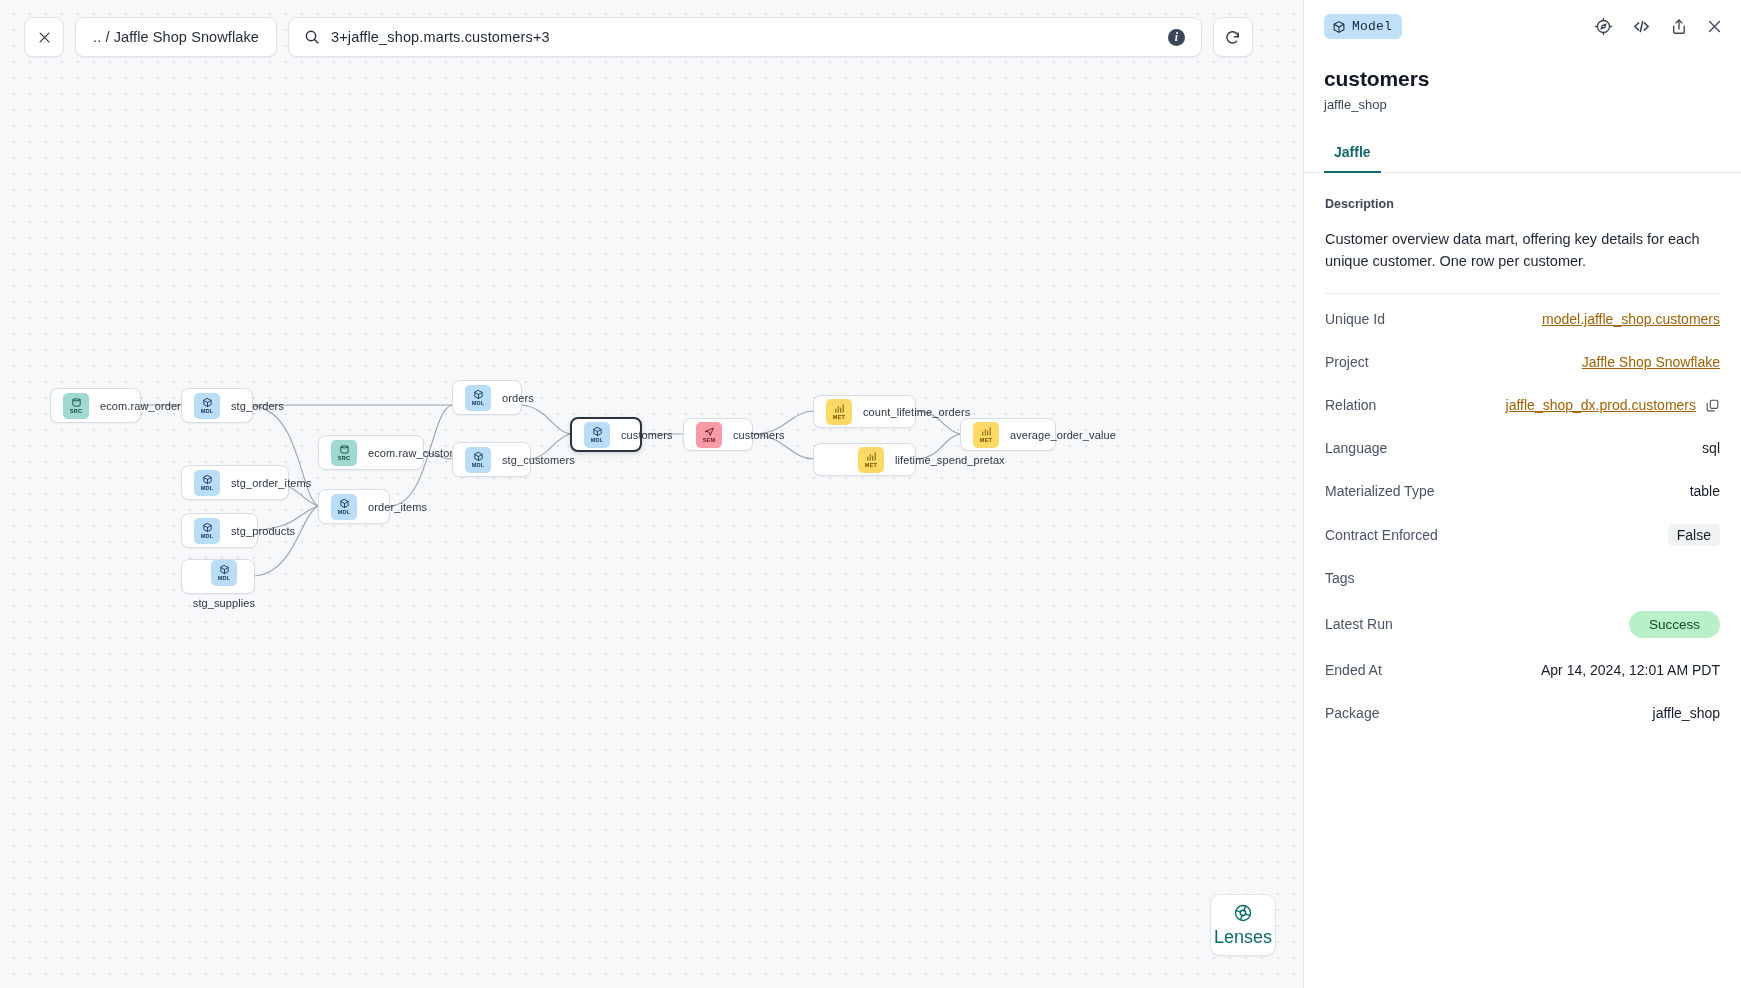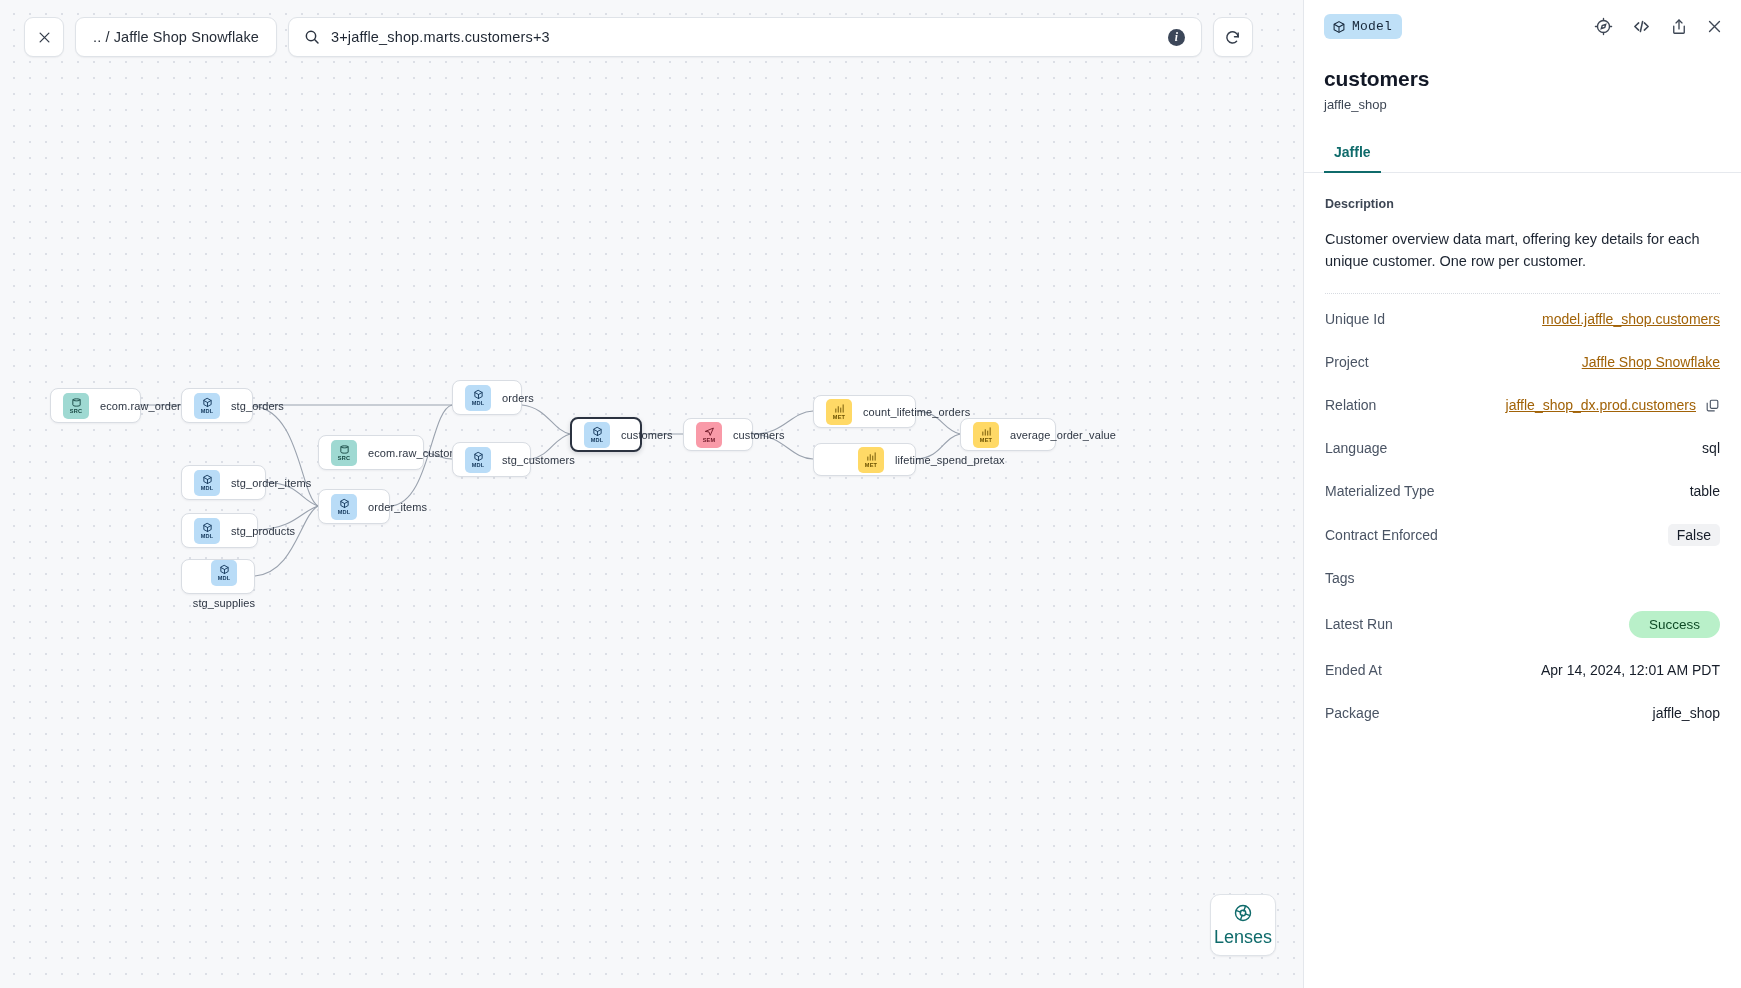--- a/index.html
+++ b/index.html
@@ -229,21 +229,21 @@
           <div class="node" style="left: 181px; top: 388px; width: 72px; height: 35px;">
             <span class="node-badge badge-mdl">
               <svg class="bsvg" width="11" height="11" viewBox="0 0 24 24" fill="none" stroke="currentColor" stroke-width="2" stroke-linejoin="round" stroke-linecap="round">
                 <path d="M12 3.2 L20 7.6 L20 16.4 L12 20.8 L4 16.4 L4 7.6 Z"></path>
                 <path d="M4 7.6 L12 12 L20 7.6 M12 12 L12 20.8"></path>
               </svg>
               <span class="btxt">MDL</span>
             </span>
             <span class="node-label">stg_orders</span>
           </div>
-          <div class="node" style="left: 181px; top: 465px; width: 85px; height: 35px;">
+          <div class="node" style="left: 181px; top: 465px; width: 108px; height: 35px;">
             <span class="node-badge badge-mdl">
               <svg class="bsvg" width="11" height="11" viewBox="0 0 24 24" fill="none" stroke="currentColor" stroke-width="2" stroke-linejoin="round" stroke-linecap="round">
                 <path d="M12 3.2 L20 7.6 L20 16.4 L12 20.8 L4 16.4 L4 7.6 Z"></path>
                 <path d="M4 7.6 L12 12 L20 7.6 M12 12 L12 20.8"></path>
               </svg>
               <span class="btxt">MDL</span>
             </span>
             <span class="node-label">stg_order_items</span>
           </div>
           <div class="node" style="left: 181px; top: 513px; width: 77px; height: 35px;">

